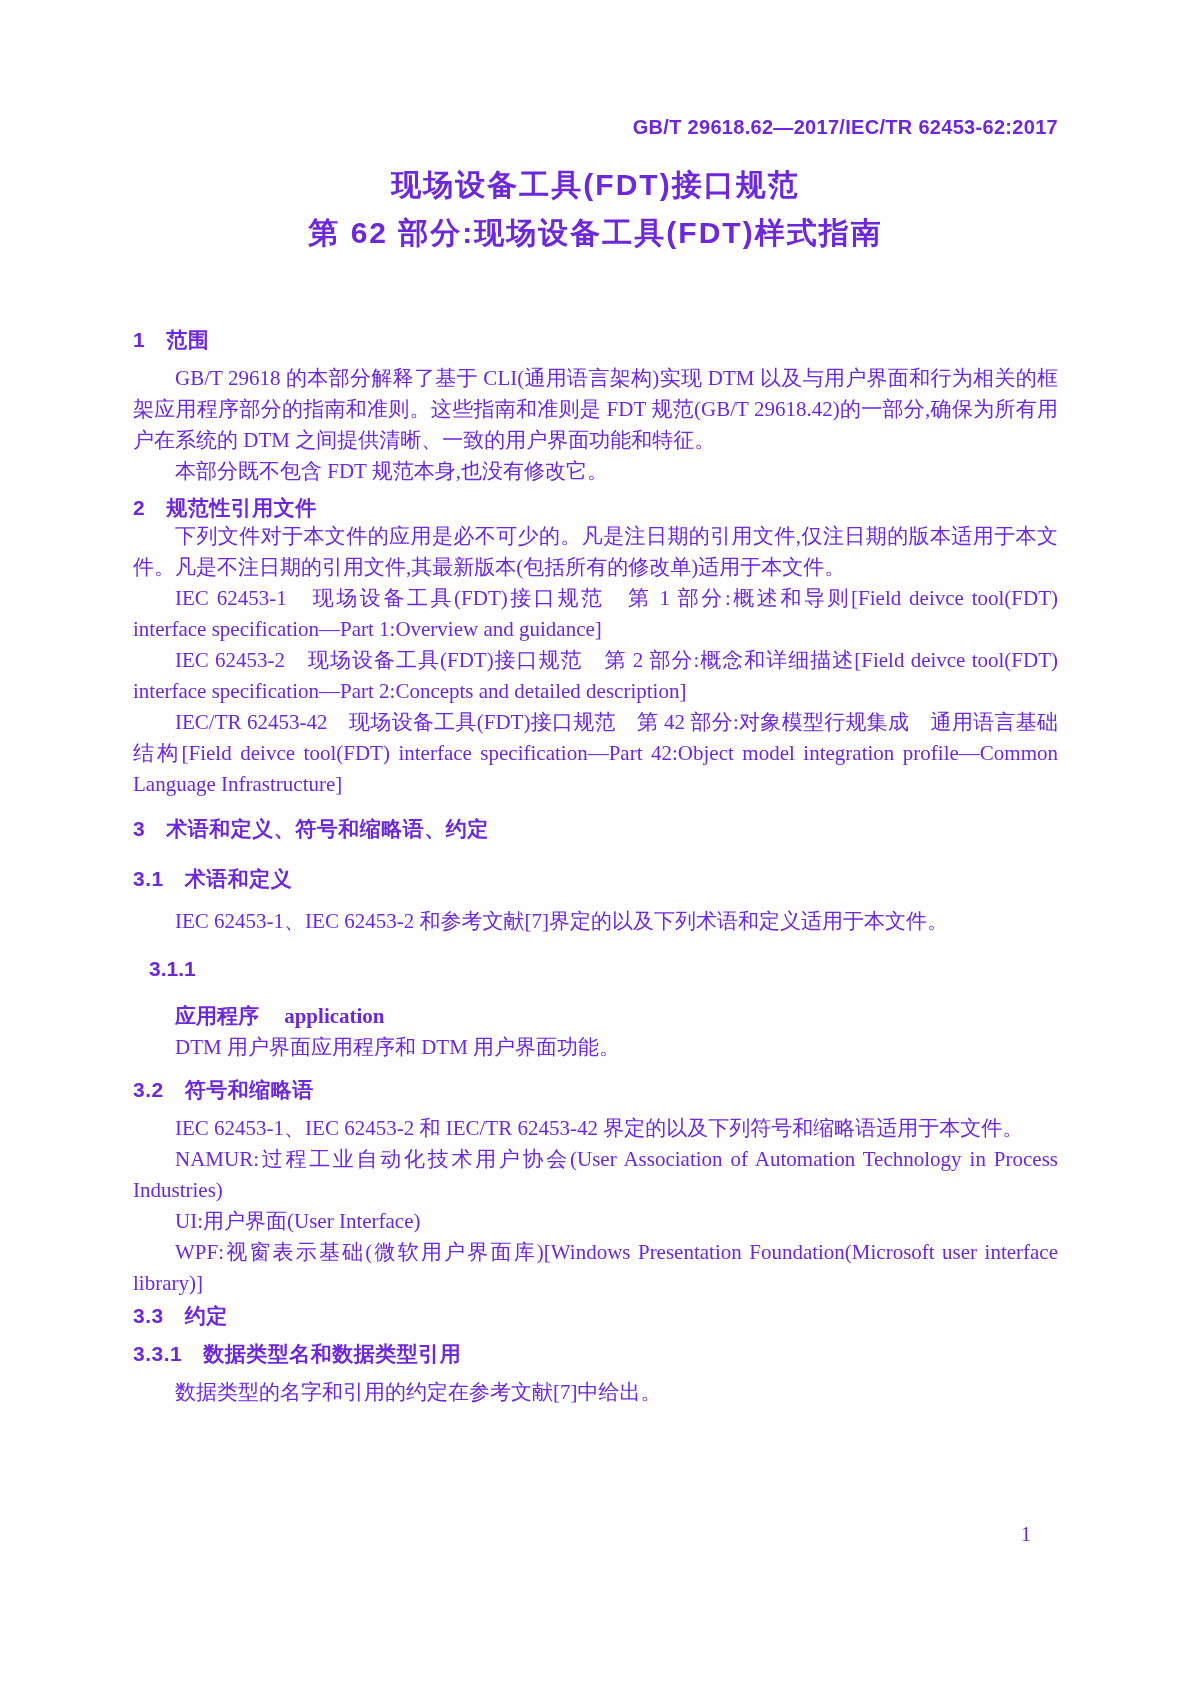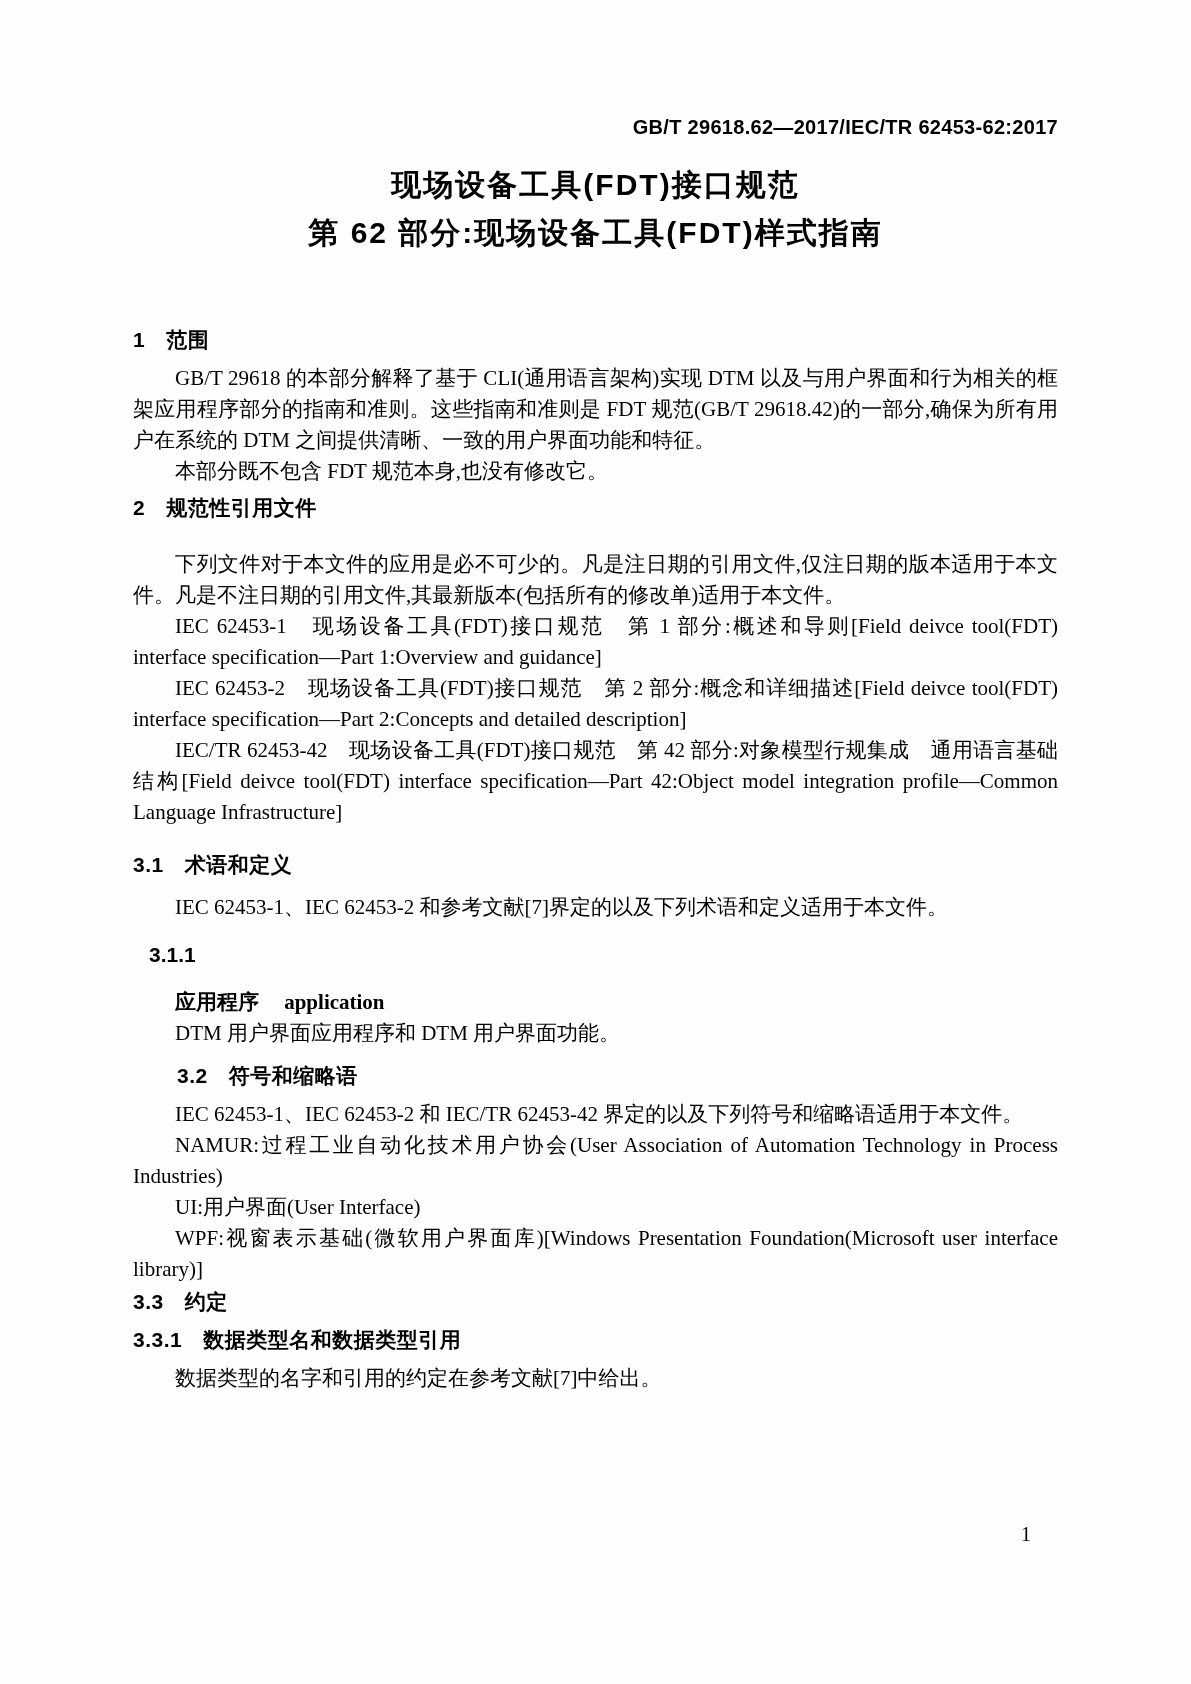--- a/index.html
+++ b/index.html
@@ -4,21 +4,21 @@
 <style>
   html,body { margin:0; padding:0; background:#ffffff; }
   .page {
     position:relative;
     width:1191px;
     height:1684px;
     margin:0 auto;
     background:#fefefe;
     box-sizing:border-box;
     padding:0 133px;
-    color:#000000;
+    color:#6d28d9;
     font-family:"Liberation Serif","DejaVu Serif",serif;
     overflow:hidden;
   }
   .doc-header {
     margin-top:116px;
     text-align:right;
     font-family:"Liberation Sans","DejaVu Sans",sans-serif;
     font-weight:700;
     font-size:20px;
     line-height:23px;
@@ -61,25 +61,25 @@
     line-height:31px;
     margin:0;
     text-indent:2em;
     font-weight:700;
   }
   .term-zh { font-family:"Liberation Sans","DejaVu Sans",sans-serif; }
   .term-en { font-family:"Liberation Serif","DejaVu Serif",serif; margin-left:1.2em;text-align:center; }
   #sec1        { margin-top:70px; }
   #sec1-p1     { margin-top:10px; }
   #sec2        { margin-top:8px; }
-  #sec2-intro  { margin-top:28px; }
+  #sec2-intro  { margin-top:0; }
   #sec3        { margin-top:16px; }
   #sec31       { margin-top:24px; }
   #sec31-intro { margin-top:14px; }
-  #sec32       { margin-top:14px;margin-left:44px; }
+  #sec32       { margin-top:14px; }
   #sec32-intro { margin-top:10px; }
   #sec33       { margin-top:4px; }
   #sec331      { margin-top:12px; }
   #sec331-p    { margin-top:10px; }
   .page-number {
     position:absolute;
     top:1522px;
     right:160px;
     font-size:20px;
     line-height:24px;
@@ -100,20 +100,21 @@
   <h2 class="sec" id="sec1"><span class="num">1</span><span>范围</span></h2>
   <p class="body indent" id="sec1-p1">GB/T 29618 的本部分解释了基于 CLI(通用语言架构)实现 DTM 以及与用户界面和行为相关的框架应用程序部分的指南和准则。这些指南和准则是 FDT 规范(GB/T 29618.42)的一部分,确保为所有用户在系统的 DTM 之间提供清晰、一致的用户界面功能和特征。</p>
   <p class="body indent">本部分既不包含 FDT 规范本身,也没有修改它。</p>
 
   <h2 class="sec" id="sec2"><span class="num">2</span><span>规范性引用文件</span></h2>
   <p class="body indent" id="sec2-intro">下列文件对于本文件的应用是必不可少的。凡是注日期的引用文件,仅注日期的版本适用于本文件。凡是不注日期的引用文件,其最新版本(包括所有的修改单)适用于本文件。</p>
   <p class="body indent">IEC 62453-1　现场设备工具(FDT)接口规范　第 1 部分:概述和导则[Field deivce tool(FDT) interface specification—Part 1:Overview and guidance]</p>
   <p class="body indent">IEC 62453-2　现场设备工具(FDT)接口规范　第 2 部分:概念和详细描述[Field deivce tool(FDT) interface specification—Part 2:Concepts and detailed description]</p>
   <p class="body indent">IEC/TR 62453-42　现场设备工具(FDT)接口规范　第 42 部分:对象模型行规集成　通用语言基础结构[Field deivce tool(FDT) interface specification—Part 42:Object model integration profile—Common Language Infrastructure]</p>
 
+  <h2 class="sec" id="sec3"><span class="num">3</span><span>术语和定义、符号和缩略语、约定</span></h2>
 
   <h2 class="sec" id="sec31"><span class="num">3.1</span><span>术语和定义</span></h2>
   <p class="body indent" id="sec31-intro">IEC 62453-1、IEC 62453-2 和参考文献[7]界定的以及下列术语和定义适用于本文件。</p>
 
   <p class="sub-num">3.1.1</p>
   <p class="term"><span class="term-zh">应用程序</span><span class="term-en">application</span></p>
   <p class="body indent">DTM 用户界面应用程序和 DTM 用户界面功能。</p>
 
   <h2 class="sec" id="sec32"><span class="num">3.2</span><span>符号和缩略语</span></h2>
   <p class="body indent" id="sec32-intro">IEC 62453-1、IEC 62453-2 和 IEC/TR 62453-42 界定的以及下列符号和缩略语适用于本文件。</p>

